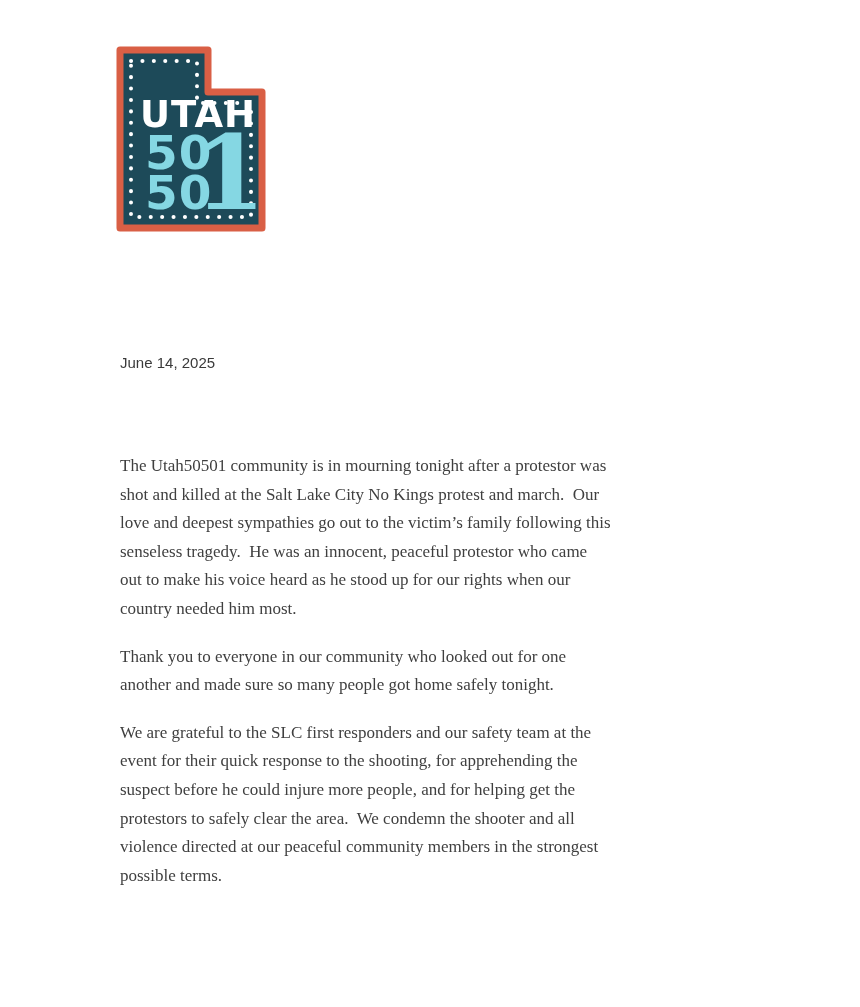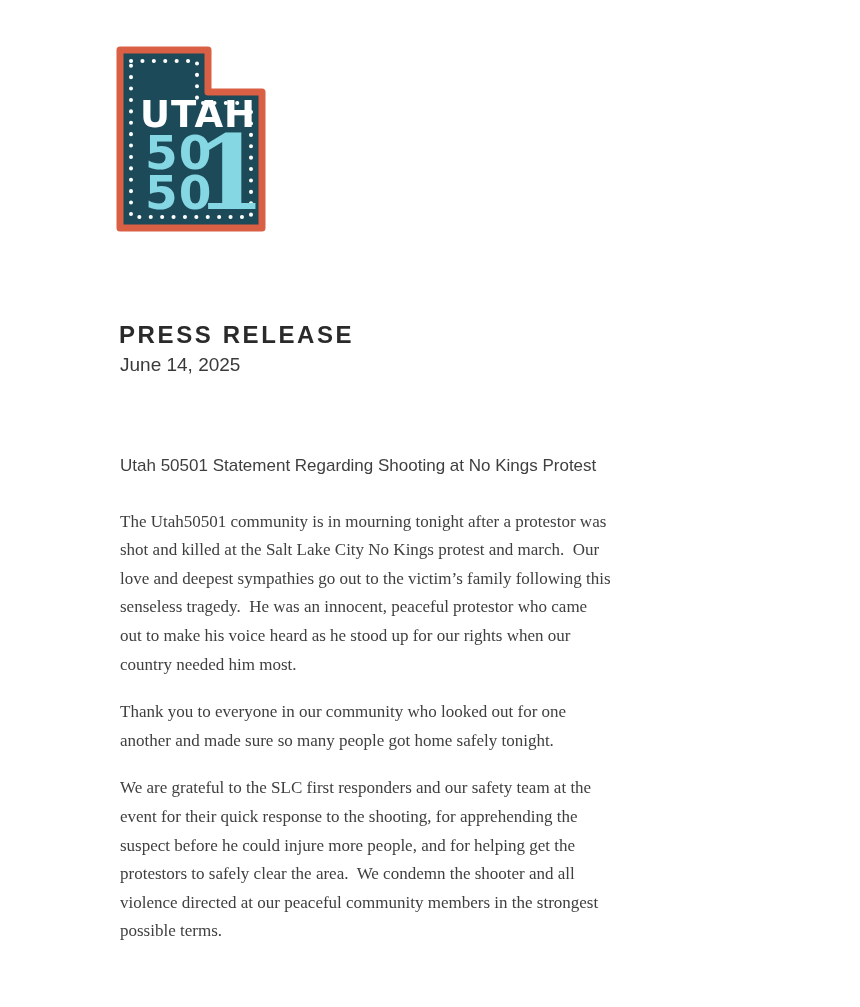--- a/index.html
+++ b/index.html
@@ -53,21 +53,21 @@
   .pr-title {
     position: absolute;
     left: 119px; top: 321px;
     font-size: 24px; font-weight: bold;
     letter-spacing: 2.6px;
     color: #2a2a2a;
   }
   .pr-date {
     position: absolute;
     left: 120px; top: 354px;
-    font-size: 19px;
+    font-size: 15px;
     color: #3a3a3a;
   }
 
   
   .content {
     position: absolute;
     left: 120px; top: 452px;
     width: 665px;
     font-size: 17px;
     line-height: 28.6px;
@@ -94,25 +94,23 @@
       <path d="M 8 6 H 96 V 48 H 150 V 184 H 8 Z" fill="#1d4a59" stroke="#d95f45" stroke-width="7" stroke-linejoin="round"></path>
 
       <path d="M 19 17 H 85 V 59 H 139 V 173 H 19 Z" fill="none" stroke="#ffffff" stroke-width="4" stroke-linecap="round" stroke-linejoin="round" stroke-dasharray="0.1 11.3"></path>
     </svg>
     <span class="logo-word">UTAH</span>
     <span class="logo-fifty row1">50</span>
     <span class="logo-fifty row2">50</span>
     <span class="logo-one">1</span>
   </div>
 
-  <h1 class="pr-title">PRESS RELEASE</h1>
   <div class="pr-date">June 14, 2025</div>
 
   <div class="content">
-    <div class="statement-title">Utah 50501 Statement Regarding Shooting at No Kings Protest</div>
     <p>The Utah50501 community is in mourning tonight after a protestor was
 shot and killed at the Salt Lake City No Kings protest and march.  Our
 love and deepest sympathies go out to the victim’s family following this
 senseless tragedy.  He was an innocent, peaceful protestor who came
 out to make his voice heard as he stood up for our rights when our
 country needed him most.</p>
     <p>Thank you to everyone in our community who looked out for one
 another and made sure so many people got home safely tonight.</p>
     <p>We are grateful to the SLC first responders and our safety team at the
 event for their quick response to the shooting, for apprehending the

